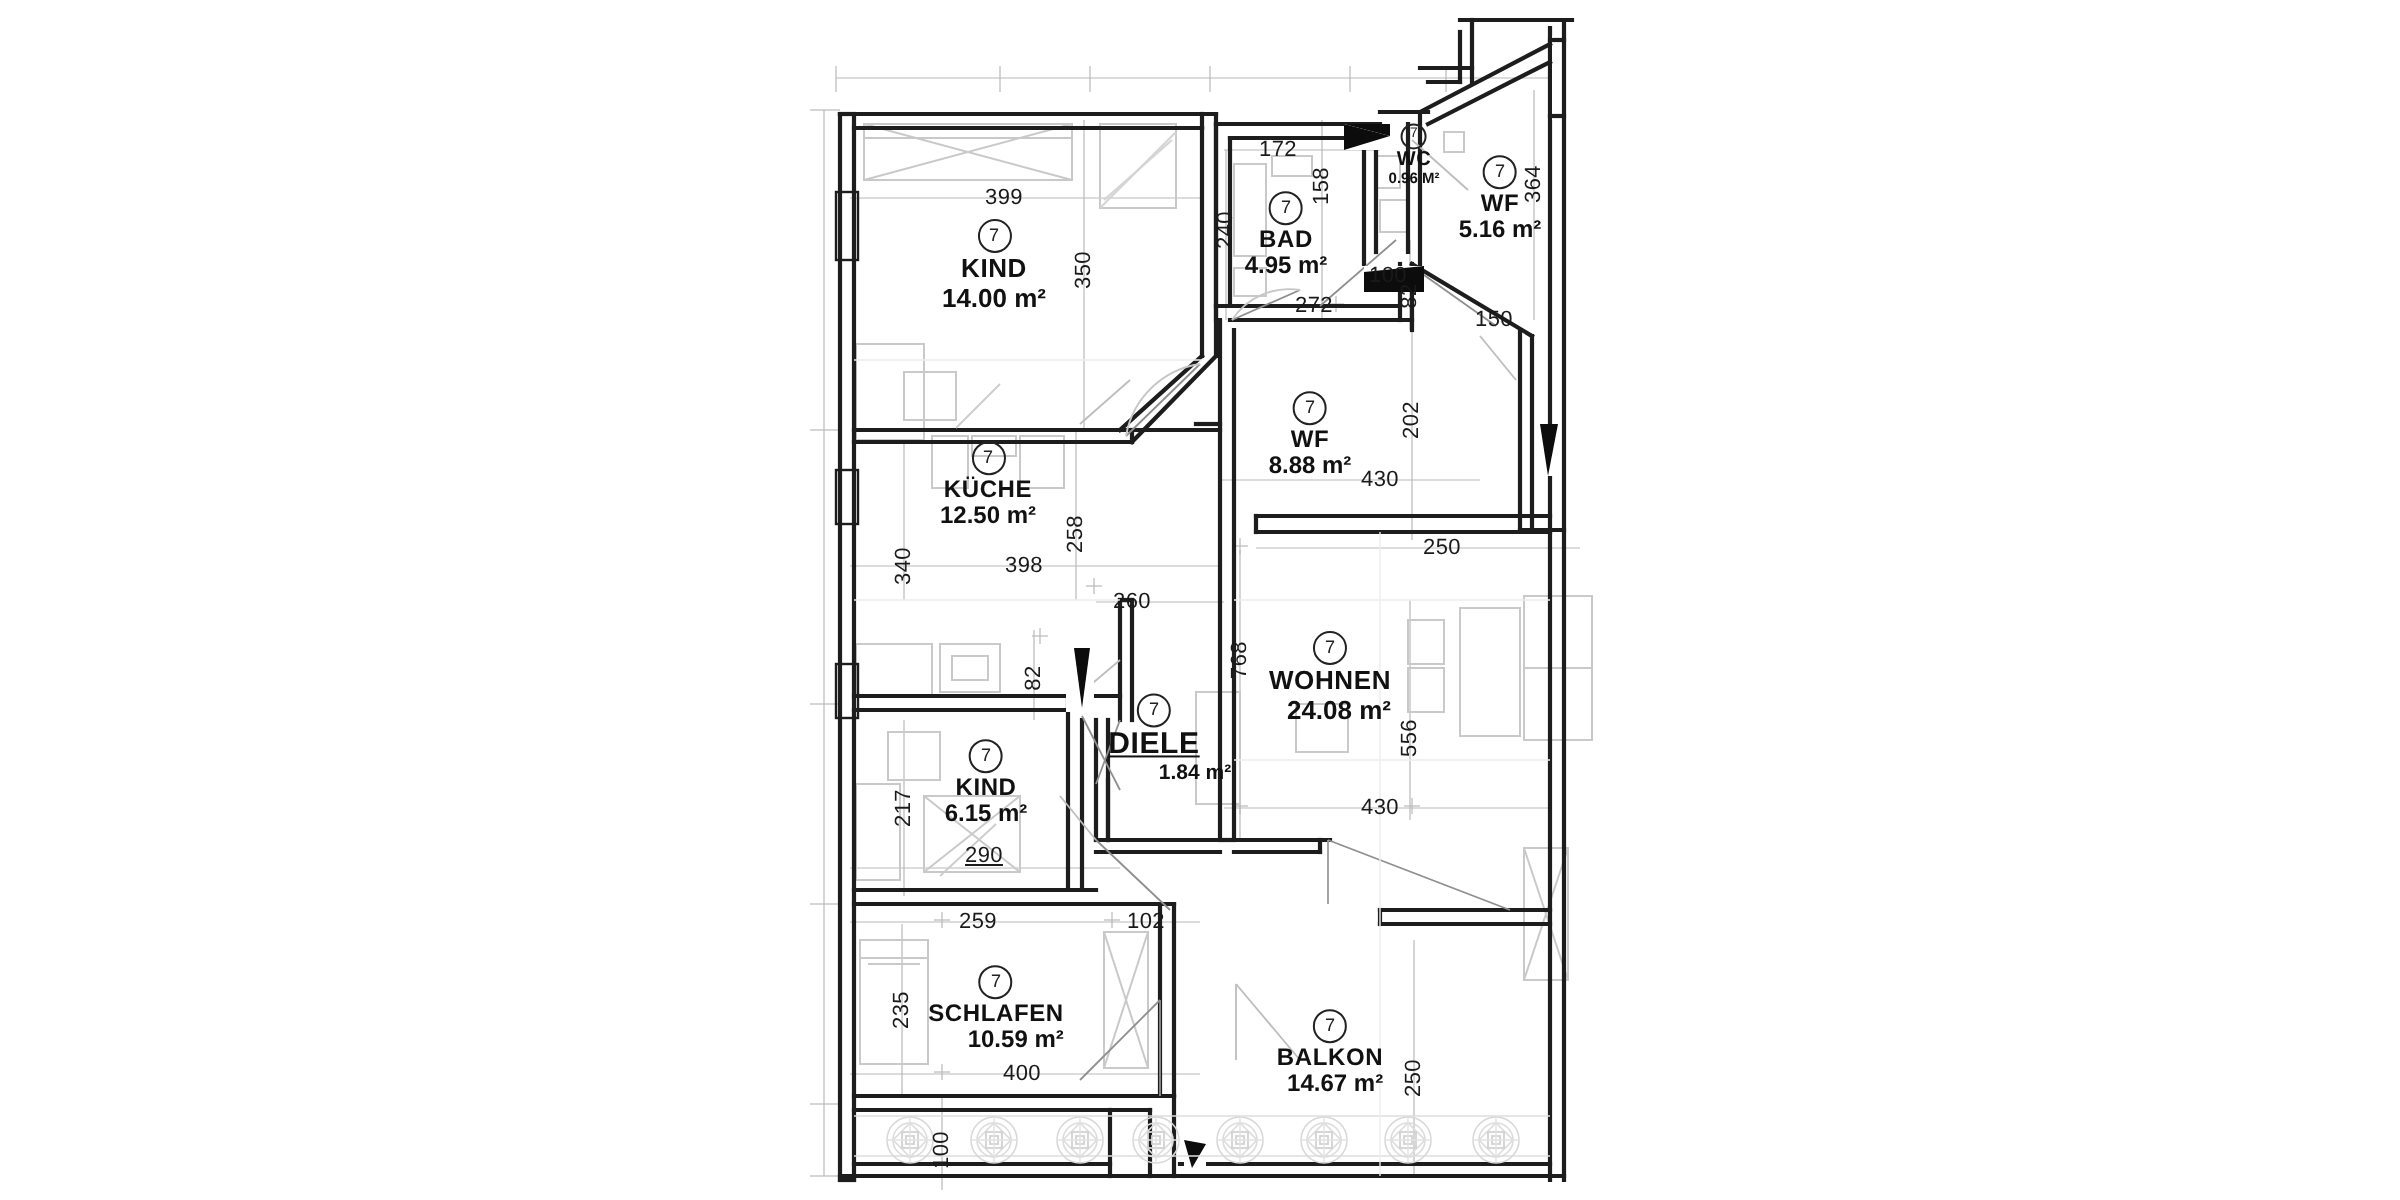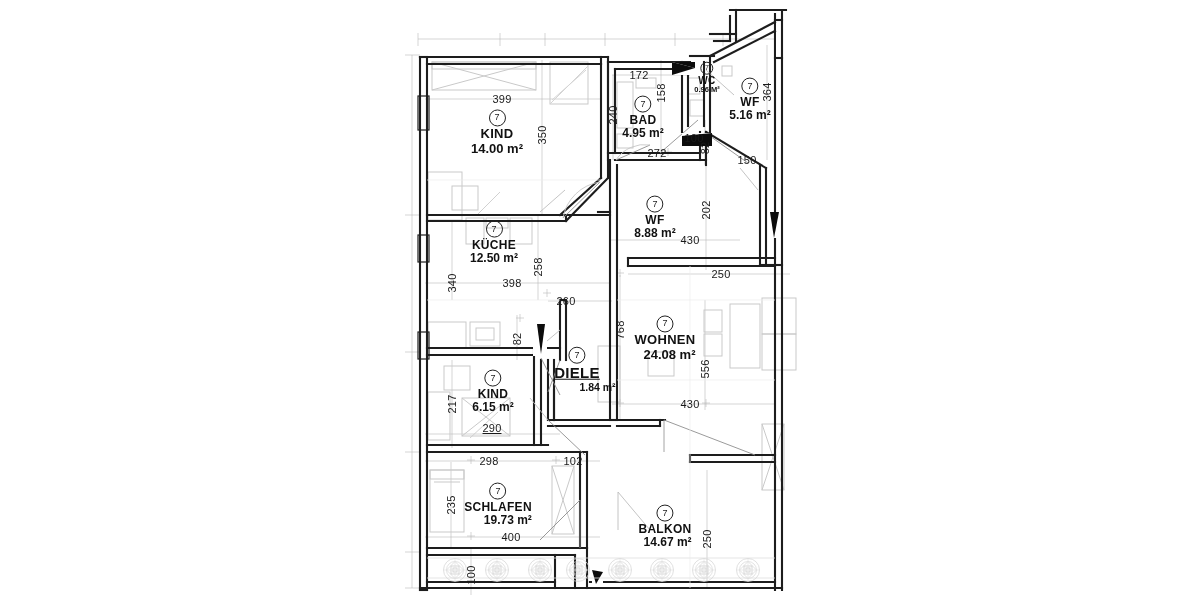--- a/index.html
+++ b/index.html
@@ -453,21 +453,21 @@
         <span class="rarea">1.84 m²</span>
       </div>
       <div class="room-label sz-md" style="left: 493px; top: 392px;">
         <span class="badge">7</span>
         <span class="rname">KIND</span>
         <span class="rarea">6.15 m²</span>
       </div>
       <div class="room-label sz-md" style="left: 498px; top: 505px;">
         <span class="badge">7</span>
         <span class="rname">SCHLAFEN</span>
-        <span class="rarea">19.73 m²</span>
+        <span class="rarea">10.59 m²</span>
       </div>
       <div class="room-label sz-md" style="left: 665px; top: 527px;">
         <span class="badge">7</span>
         <span class="rname">BALKON</span>
         <span class="rarea">14.67 m²</span>
       </div>
     </div>
 
   <div id="dim-labels">
       <span class="dim" style="left: 502px; top: 99px;">399</span>
@@ -486,21 +486,21 @@
       <span class="dim vert" style="left: 452px; top: 283px;">340</span>
       <span class="dim" style="left: 512px; top: 283px;">398</span>
       <span class="dim vert" style="left: 538px; top: 267px;">258</span>
       <span class="dim" style="left: 566px; top: 301px;">260</span>
       <span class="dim vert" style="left: 517px; top: 339px;">82</span>
       <span class="dim vert" style="left: 620px; top: 330px;">768</span>
       <span class="dim vert" style="left: 705px; top: 369px;">556</span>
       <span class="dim" style="left: 690px; top: 404px;">430</span>
       <span class="dim vert" style="left: 452px; top: 404px;">217</span>
       <span class="dim" style="left: 492px; top: 428px; text-decoration: underline;">290</span>
-      <span class="dim" style="left: 489px; top: 461px;">298</span>
+      <span class="dim" style="left: 489px; top: 461px;">259</span>
       <span class="dim" style="left: 573px; top: 461px;">102</span>
       <span class="dim vert" style="left: 451px; top: 505px;">235</span>
       <span class="dim" style="left: 511px; top: 537px;">400</span>
       <span class="dim vert" style="left: 707px; top: 539px;">250</span>
       <span class="dim vert" style="left: 471px; top: 575px;">100</span>
     </div>
 
 </div>
 
 </body></html>

